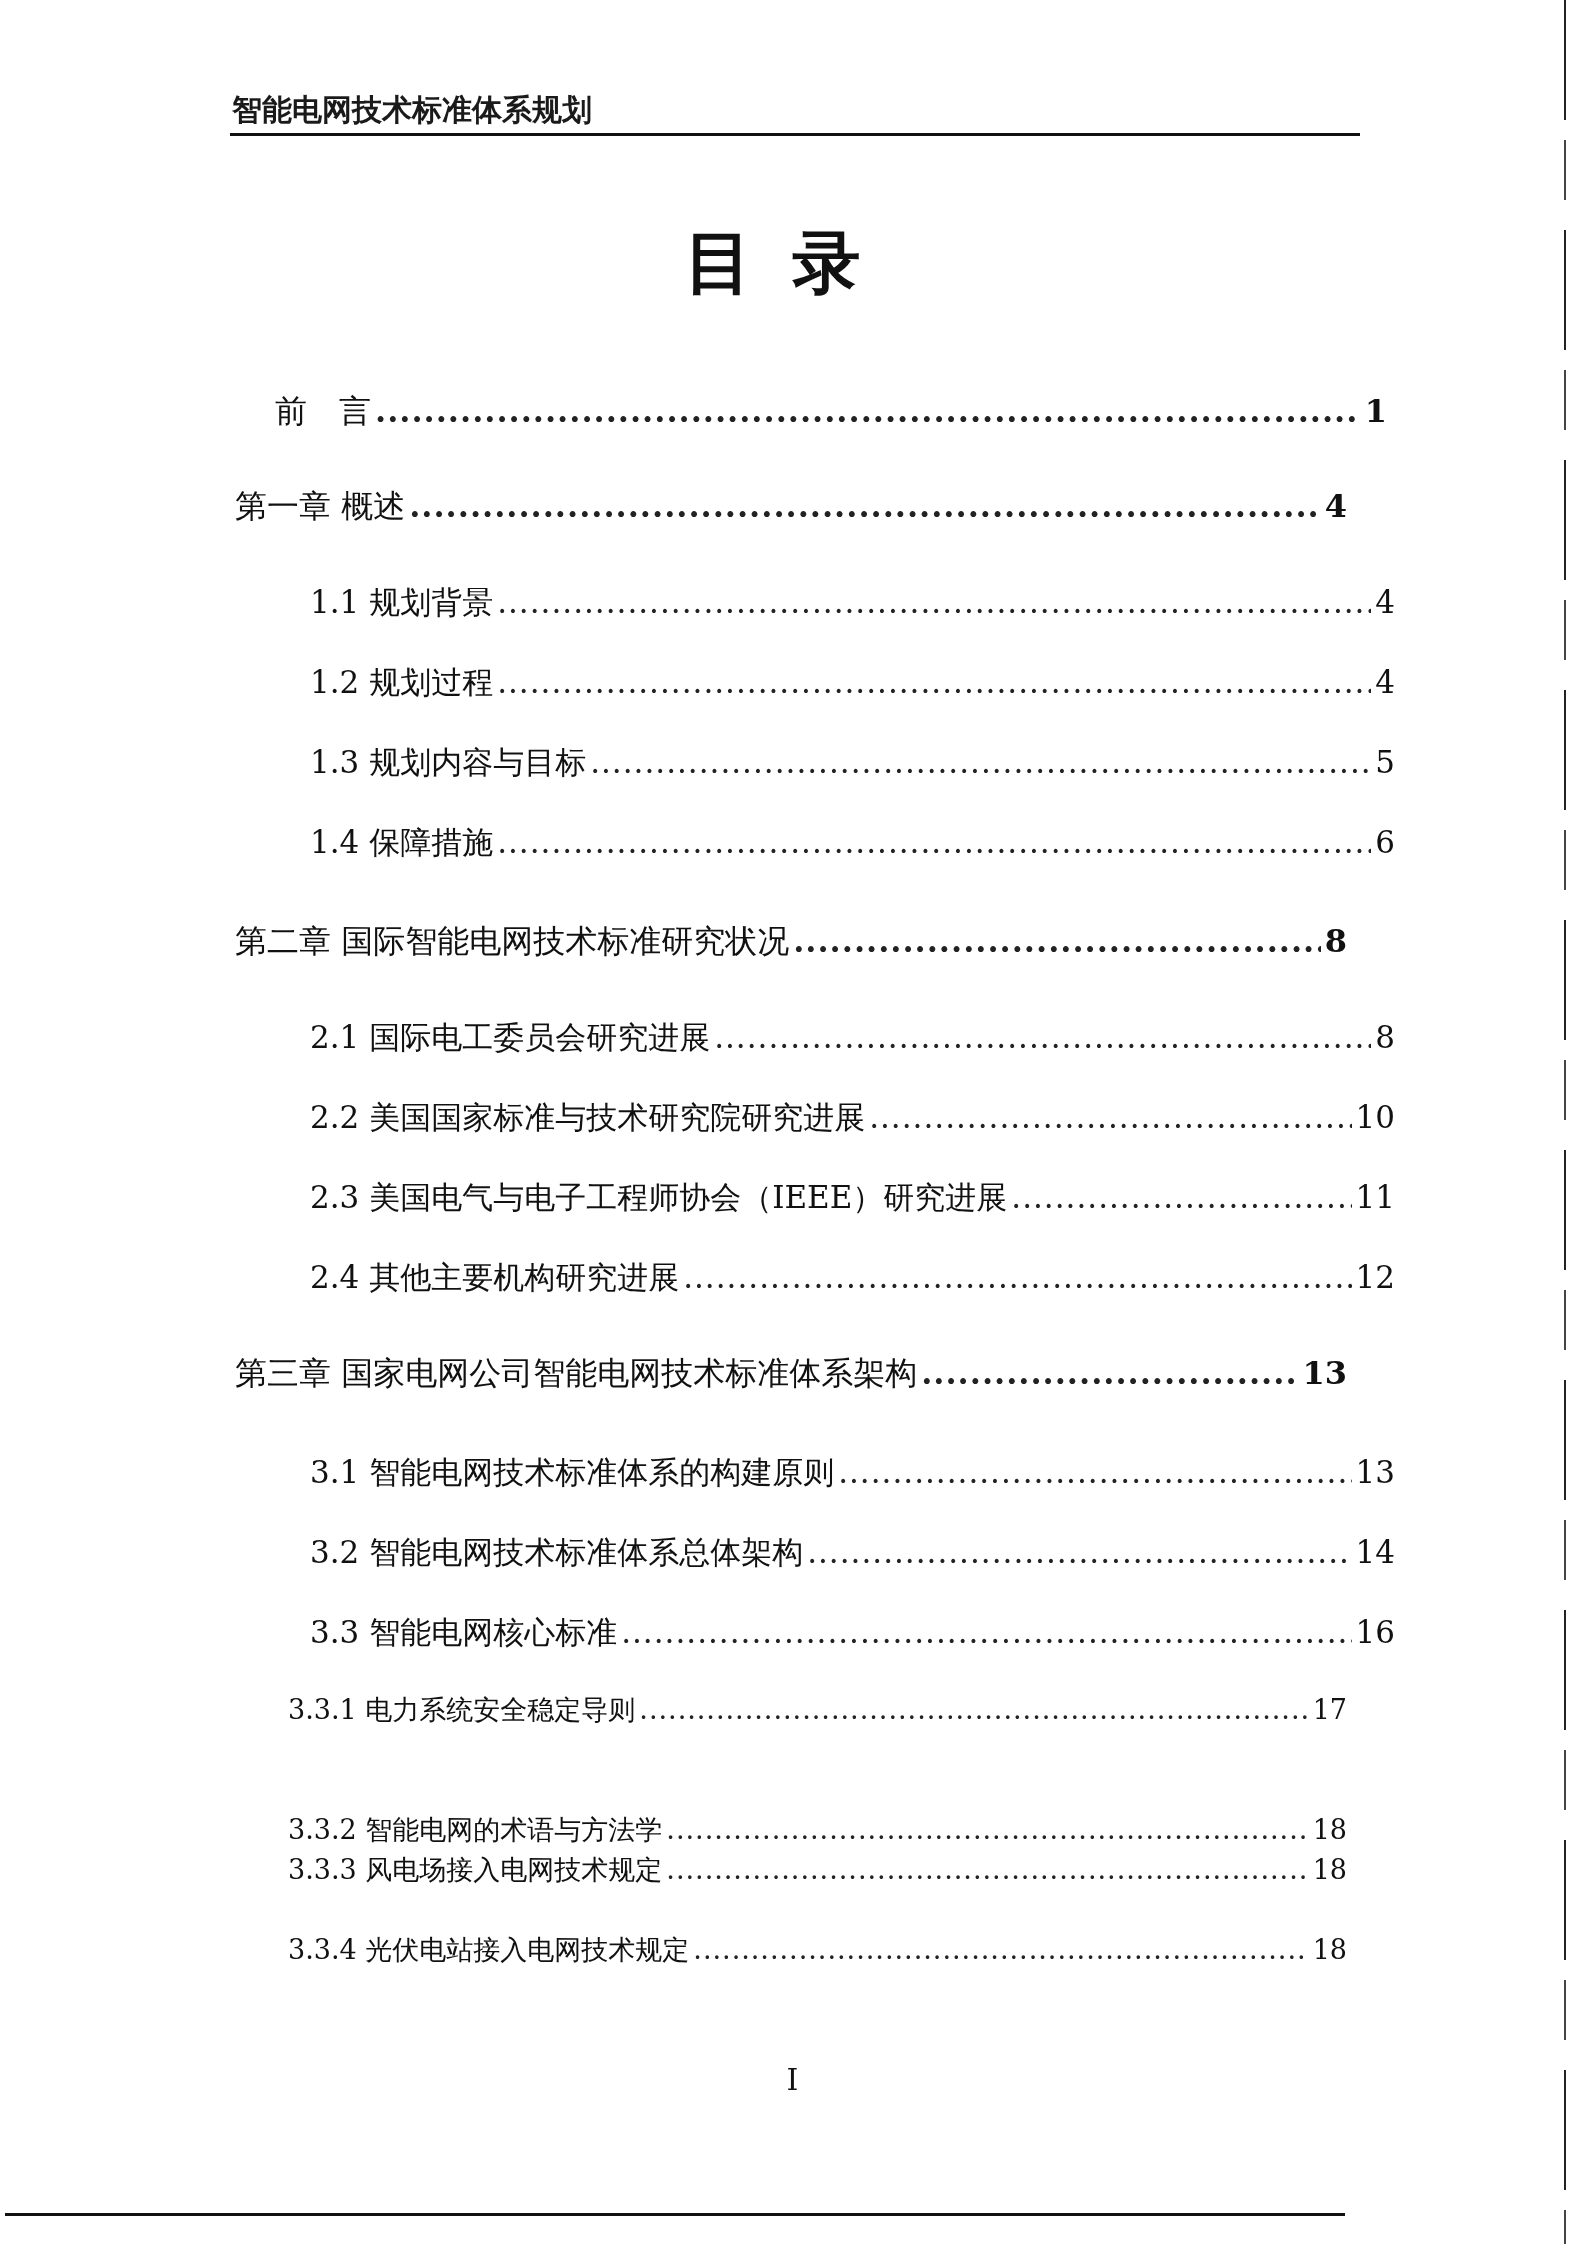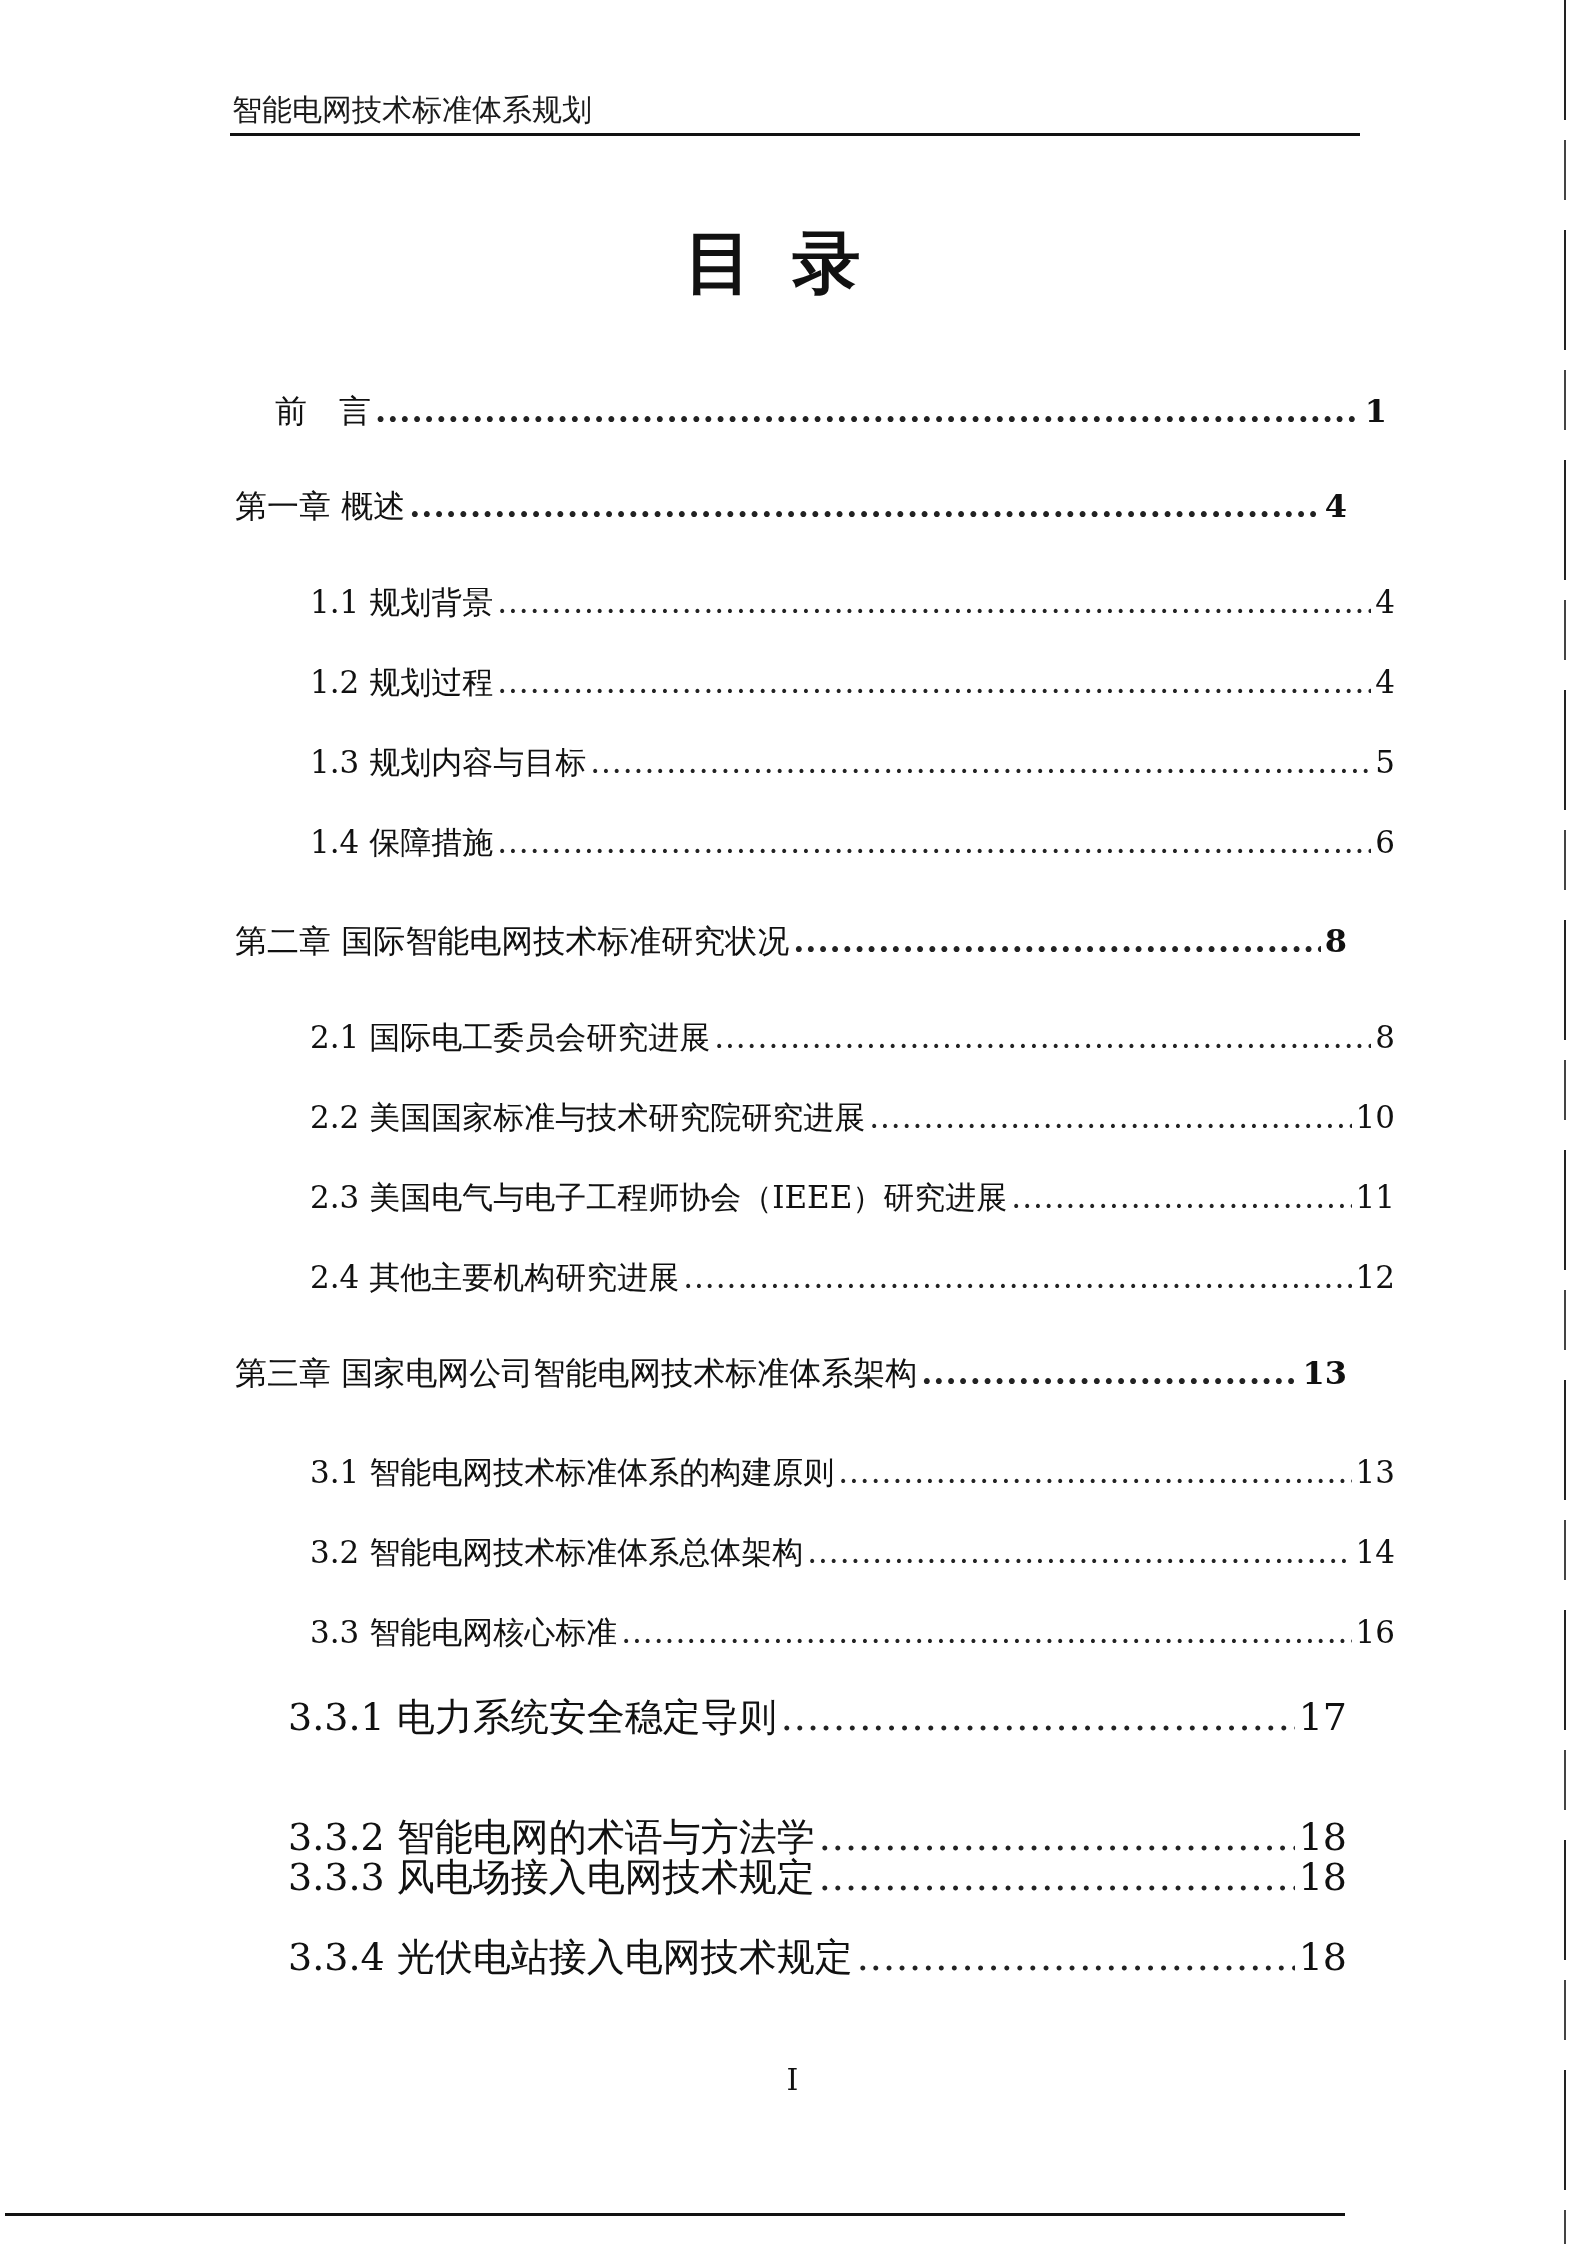--- a/index.html
+++ b/index.html
@@ -1,34 +1,34 @@
 <!DOCTYPE html>
 <html><head>
 <meta charset="utf-8">
 <style>
   html, body { margin:0; padding:0; background:#ffffff; }
   body { width:1585px; height:2244px; position:relative; overflow:hidden;
          font-family:"DejaVu Serif","Liberation Serif",serif; color:#111; }
   .running-header { position:absolute; left:232px; top:90px; font-size:30px;
-         font-family:"DejaVu Sans","Liberation Sans",sans-serif; letter-spacing:0px; color:#1a1a1a; }
+         font-family:"DejaVu Sans","Liberation Sans",sans-serif; letter-spacing:0px; color:#1a1a1a;font-weight:bold; }
   .header-rule { position:absolute; left:230px; top:133px; width:1130px; height:3px; background:#111; }
   .title { position:absolute; left:0; width:1585px; top:218px; text-align:center;
            font-size:68px; font-weight:bold; font-family:"DejaVu Sans","Liberation Sans",sans-serif;
            letter-spacing:40px; }
   .toc { position:absolute; left:0; top:0; width:1585px; }
   .toc-row { position:absolute; display:flex; align-items:baseline; height:44px; }
   .toc-row .label { white-space:nowrap; }
   .toc-row .leader { flex:1; overflow:hidden; white-space:nowrap; margin:0 4px; letter-spacing:1px; color:#222; }
   .toc-row .leader::before { content:"........................................................................................................................................................................................................................................................"; }
   .toc-row .page { white-space:nowrap; text-align:right; }
   .lvl1 { font-size:32px; font-weight:bold; }
   .lvl1 .label { font-family:"DejaVu Sans","Liberation Sans",sans-serif; font-weight:normal; }
   .lvl1 .leader { font-weight:bold; }
   .lvl2 { font-size:31px;margin-left:48px; }
-  .lvl3 { font-size:38px; }
+  .lvl3 { font-size:27px; }
   .page-footer { position:absolute; left:0; width:1585px; top:2062px; text-align:center; font-size:30px; }
   .bottom-rule { position:absolute; left:5px; top:2213px; width:1340px; height:3px; background:#111; }
   .scan-edge { position:absolute; left:1564px; top:0; width:2px; height:2244px;
                background:repeating-linear-gradient(to bottom,#222 0 120px,transparent 120px 140px,#444 140px 200px,transparent 200px 230px); }
 </style>
 </head>
 <body>
 
 <div class="running-header">智能电网技术标准体系规划</div>
 <div class="header-rule"></div>

